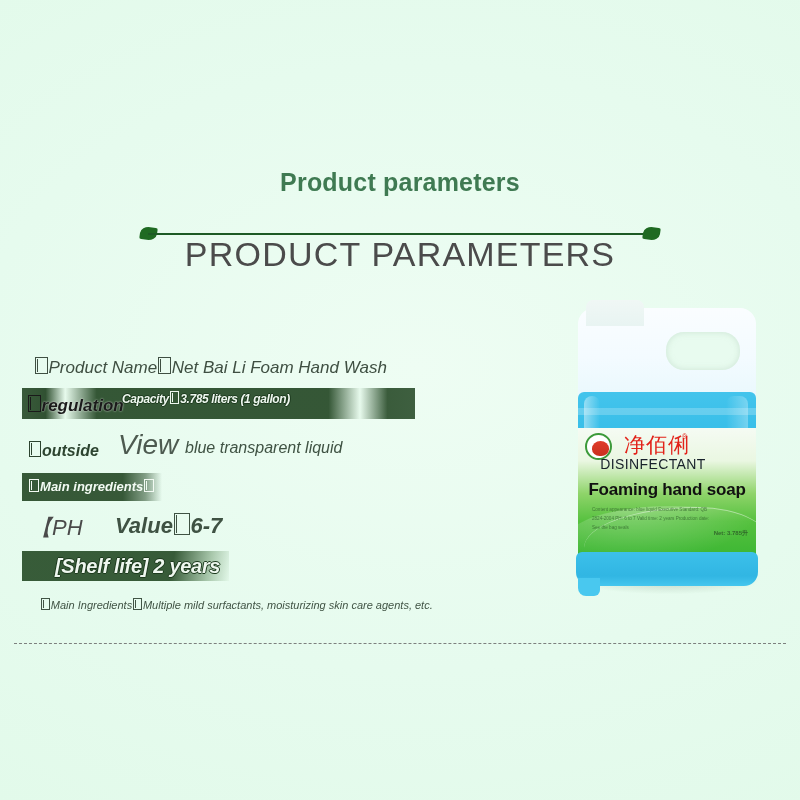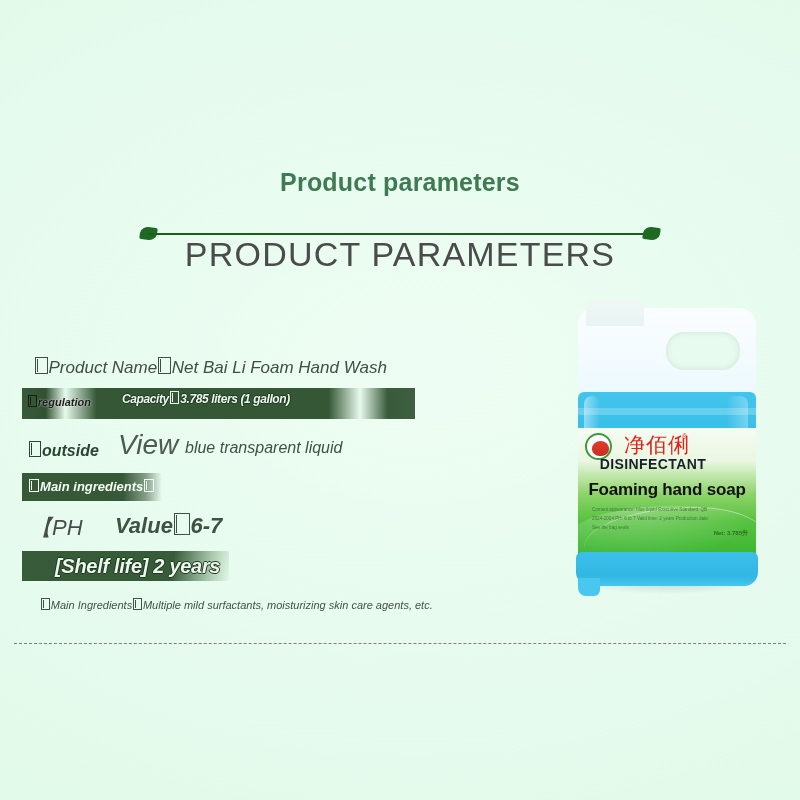--- a/index.html
+++ b/index.html
@@ -99,21 +99,21 @@
         rgba(39,72,40,0.95) 6%,
         rgba(231,250,235,0.55) 11%,
         rgba(43,78,44,0.95) 19%,
         rgba(43,78,44,0.95) 78%,
         rgba(225,247,230,0.45) 86%,
         rgba(43,78,44,0.92) 93%,
         rgba(43,78,44,0.9) 100%);
   }
   .row-cap-key {
     left: 27px; top: 395px;
-    font-size: 11px;
+    font-size: 17px;
     font-weight: bold;
     color: #1a1a1a;
     text-shadow: 0 0 2px rgba(255,255,255,0.85);
   }
   .row-cap-val {
     left: 122px; top: 391px;
     font-size: 12px;
     font-weight: bold;
     color: #eef7ef;
     letter-spacing: -0.4px;
@@ -379,21 +379,21 @@
     left: 104px; top: 5px;
     font-size: 7px;
     color: #e2231a;
   }
   .b-disinfectant {
     position: absolute;
     left: 0; top: 28px;
     width: 150px;
     text-align: center;
     font-size: 14px;
-    font-weight: bold;
+    font-weight: normal;
     color: #18212b;
     letter-spacing: 0.4px;
   }
   .b-foaming {
     position: absolute;
     left: 0; top: 52px;
     width: 178px;
     text-align: center;
     font-size: 17px;
     font-weight: bold;

